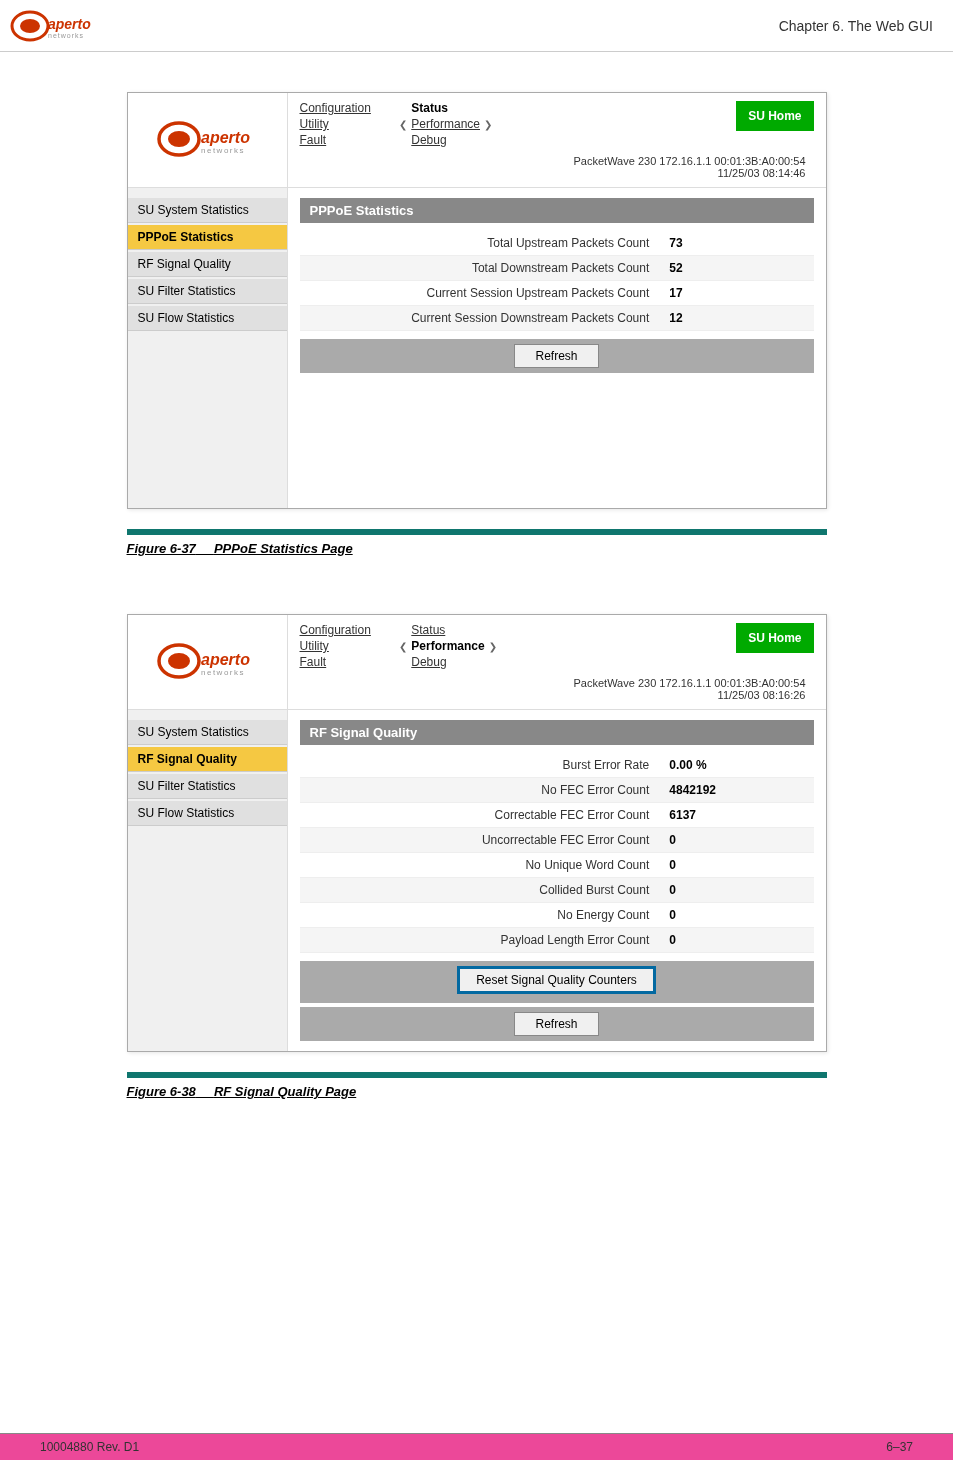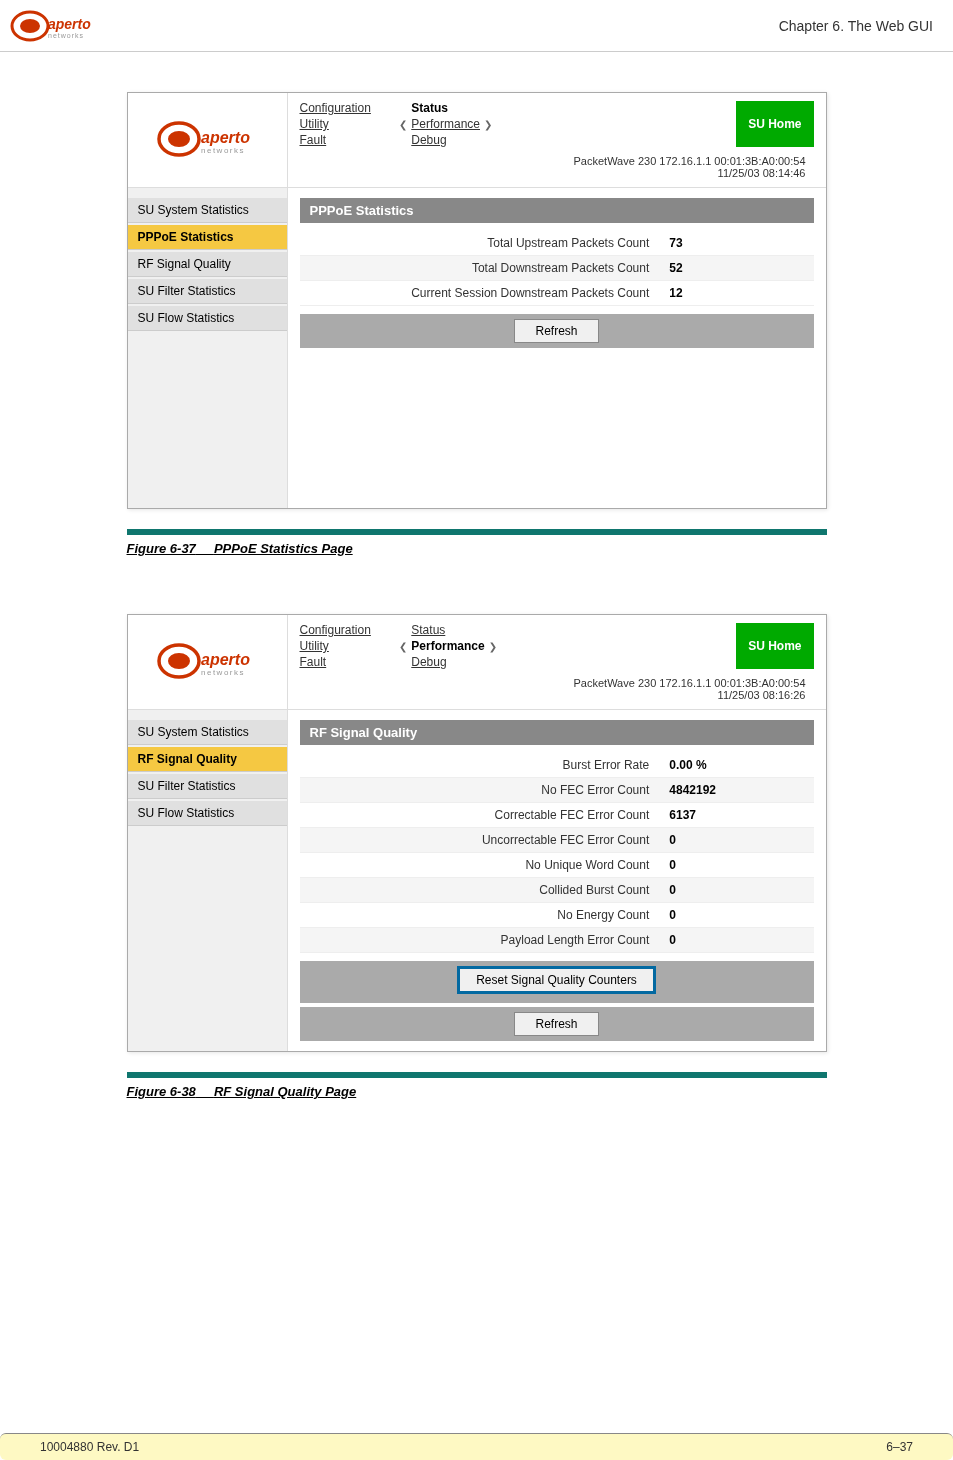--- a/index.html
+++ b/index.html
@@ -100,21 +100,21 @@
       font-weight: bold;
       text-decoration: none;
     }
     .su-home-btn {
       position: absolute;
       right: 12px;
       top: 8px;
       background: #00aa00;
       color: #fff;
       border: none;
-      padding: 16px 12px;
+      padding: 8px 12px;
       font-size: 12px;
       font-weight: bold;
       cursor: pointer;
     }
     .device-info {
       font-size: 11px;
       color: #333;
       margin-top: 4px;
       text-align: right;
       padding-right: 8px;
@@ -226,22 +226,21 @@
     
     .page-footer {
       border-top: 1px solid #888;
       display: flex;
       justify-content: space-between;
       padding: 6px 40px;
       margin-top: auto;
       position: fixed;
       bottom: 0;
       width: 953px;
-      background: #fef9c3;
-      border-radius: 6px;
+      background: #ec4899;
     }
     .footer-left, .footer-right {
       font-size: 12px;
       color: #333;
     }
 
     .chevron {
       font-size: 10px;
       color: #666;
     }
@@ -320,20 +319,24 @@
           <tbody>
               <tr class="stats-row">
             <td>Total Upstream Packets Count</td>
             <td>73</td>
           </tr>
           <tr class="stats-row">
             <td>Total Downstream Packets Count</td>
             <td>52</td>
           </tr>
           <tr class="stats-row">
+            <td>Current Session Upstream Packets Count</td>
+            <td>17</td>
+          </tr>
+          <tr class="stats-row">
             <td>Current Session Downstream Packets Count</td>
             <td>12</td>
           </tr>
         </tbody>
           </table>
         <div class="btn-bar">
           <button class="refresh-btn">Refresh</button>
         </div>
       </div>
     </div>

